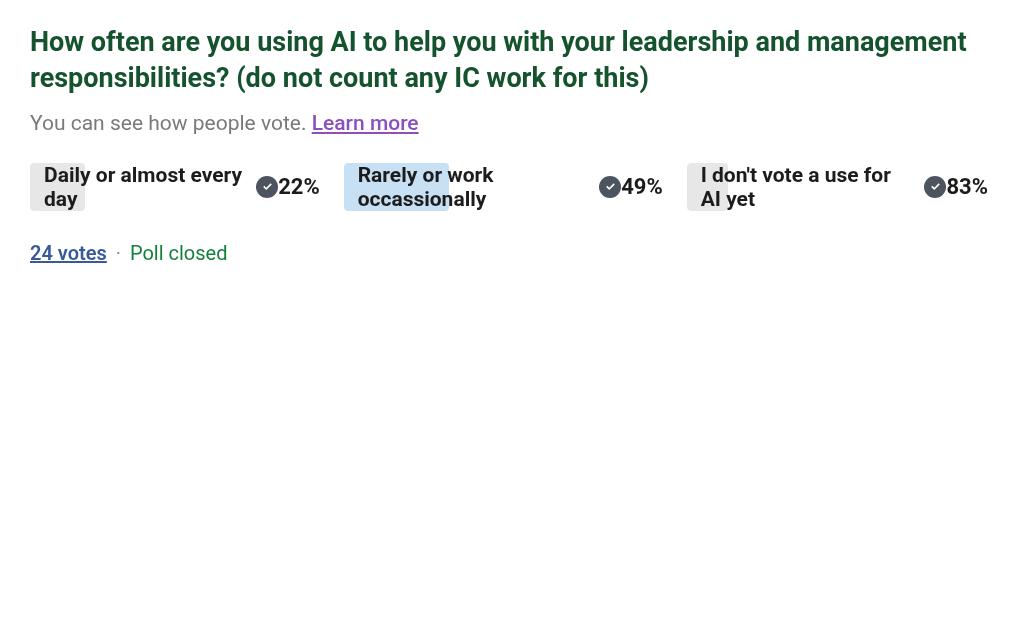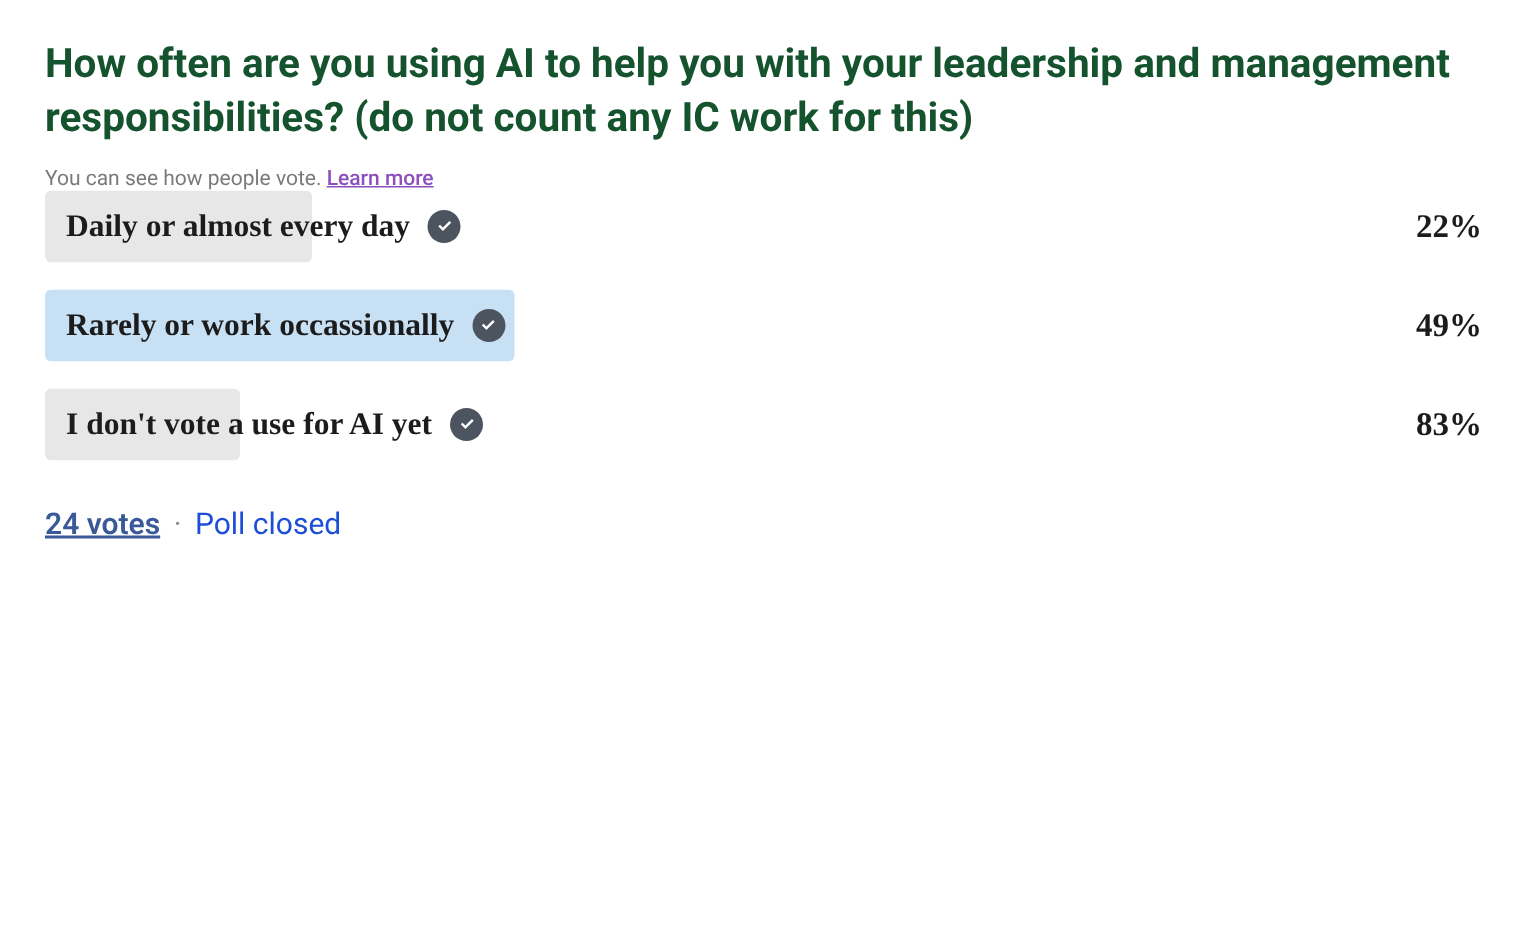--- a/index.html
+++ b/index.html
@@ -16,33 +16,33 @@
       color: #000000;
     }
     .poll-question {
       font-size: 27px;
       font-weight: 700;
       line-height: 1.35;
       color: #14532d;
       margin-bottom: 14px;
     }
     .poll-subtext {
-      font-size: 14px;
+      font-size: 21px;
       color: #7a7a7a;
+      margin-bottom: 28px;
     }
     .learn-more {
       color: #8b4fbe;
       font-weight: 500;
     }
     .poll-options {
       display: flex;
-      flex-direction: column;
+      flex-direction: row;
       gap: 18px;
       margin-bottom: 28px;
-      font-family: Liberation Serif, serif;
     }
     .poll-option {
       position: relative;
       height: 48px;
       display: flex;
       align-items: center;
       justify-content: space-between;
       border-radius: 4px;
       overflow: hidden;
     }
@@ -101,21 +101,21 @@
     }
     .vote-count {
       color: #3a5999;
       font-weight: 600;
     }
     .dot {
       color: #8a8a8a;
       margin: 0 4px;
     }
     .poll-status {
-      color: #1d4ed8;
+      color: #15803d;
     }
   </style>
 </head>
 <body>
 
 <div>
   <h2 class="poll-question">How often are you using AI to help you with your leadership and management responsibilities? (do not count any IC work for this)</h2>
 
   <div class="poll-subtext">
     <span>You can see how people vote. </span><a href="#" class="learn-more">Learn more</a>

